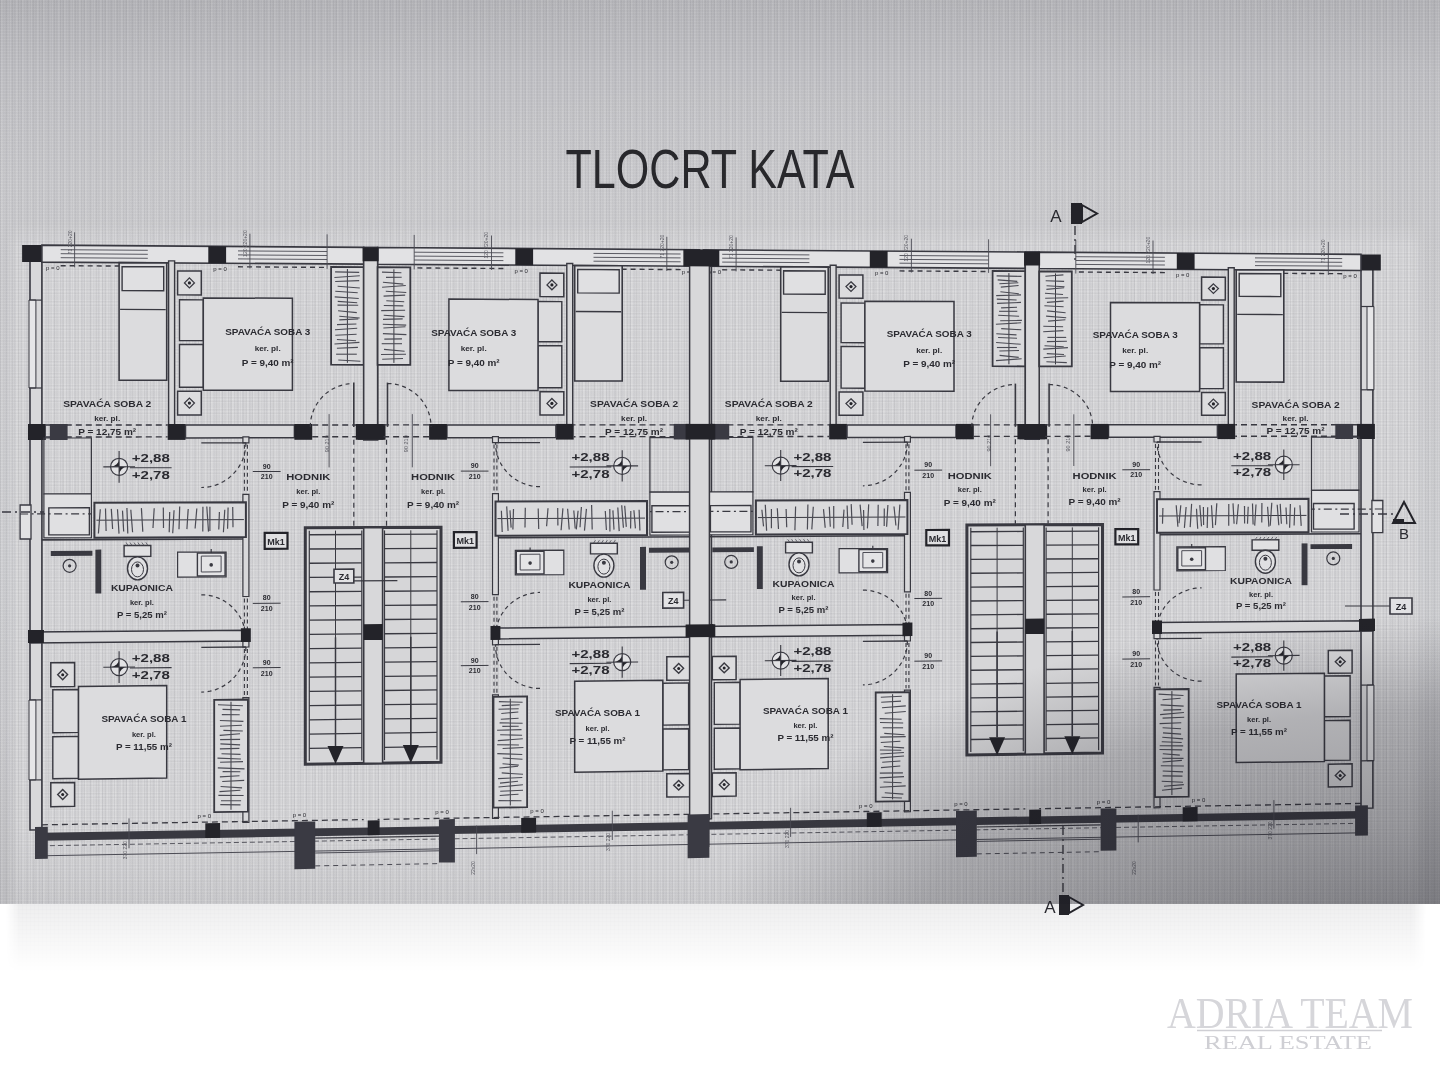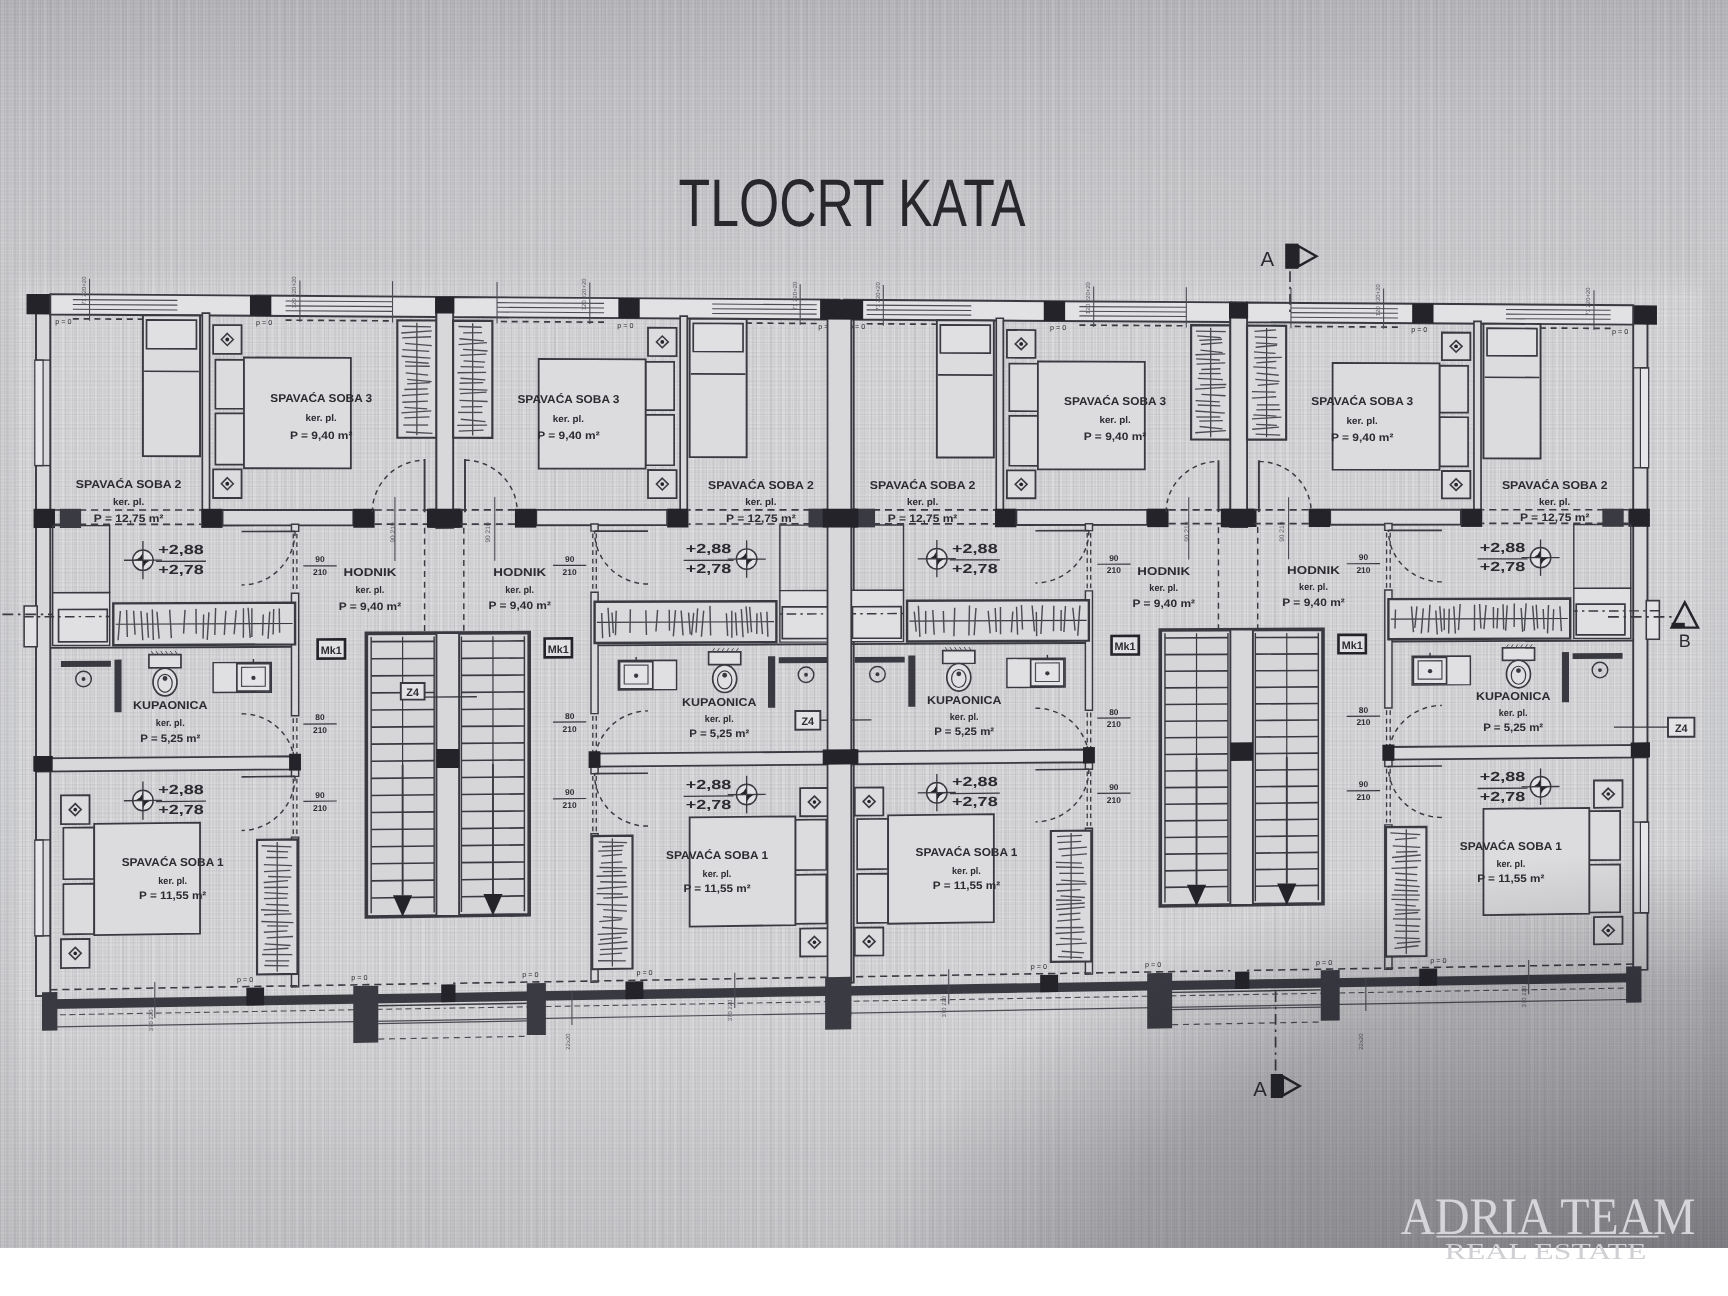--- a/index.html
+++ b/index.html
@@ -1,16 +1,16 @@
 <!DOCTYPE html>
 <html><head>
 <meta charset="utf-8">
 <style>
 html,body{margin:0;padding:0;width:1440px;height:1080px;overflow:hidden;}
-#scene{position:relative;width:1440px;height:1040px;
+#scene{position:relative;width:1440px;height:904px;
   background:
     radial-gradient(ellipse 120% 90% at 52% 42%, rgba(255,255,255,0.10) 0%, rgba(255,255,255,0.0) 60%, rgba(30,30,35,0.10) 100%),
     linear-gradient(180deg, #b4b4b8 0%, #c0c0c4 8%, #c9c9cc 20%, #cdcdd0 40%, #cecfd2 62%, #cbcbce 80%, #c6c6c9 100%);
 }
 #paper{position:absolute;left:6px;top:222px;width:1420px;height:760px;
   background:
     repeating-linear-gradient(0deg, rgba(120,120,128,0.055) 0 1px, rgba(0,0,0,0) 1px 4px),
     repeating-linear-gradient(90deg, rgba(120,120,128,0.055) 0 1px, rgba(0,0,0,0) 1px 4px),
     #d9d9db;
   -webkit-mask-image: linear-gradient(180deg, transparent 0, #000 26px calc(100% - 160px), transparent calc(100% - 10px)),

